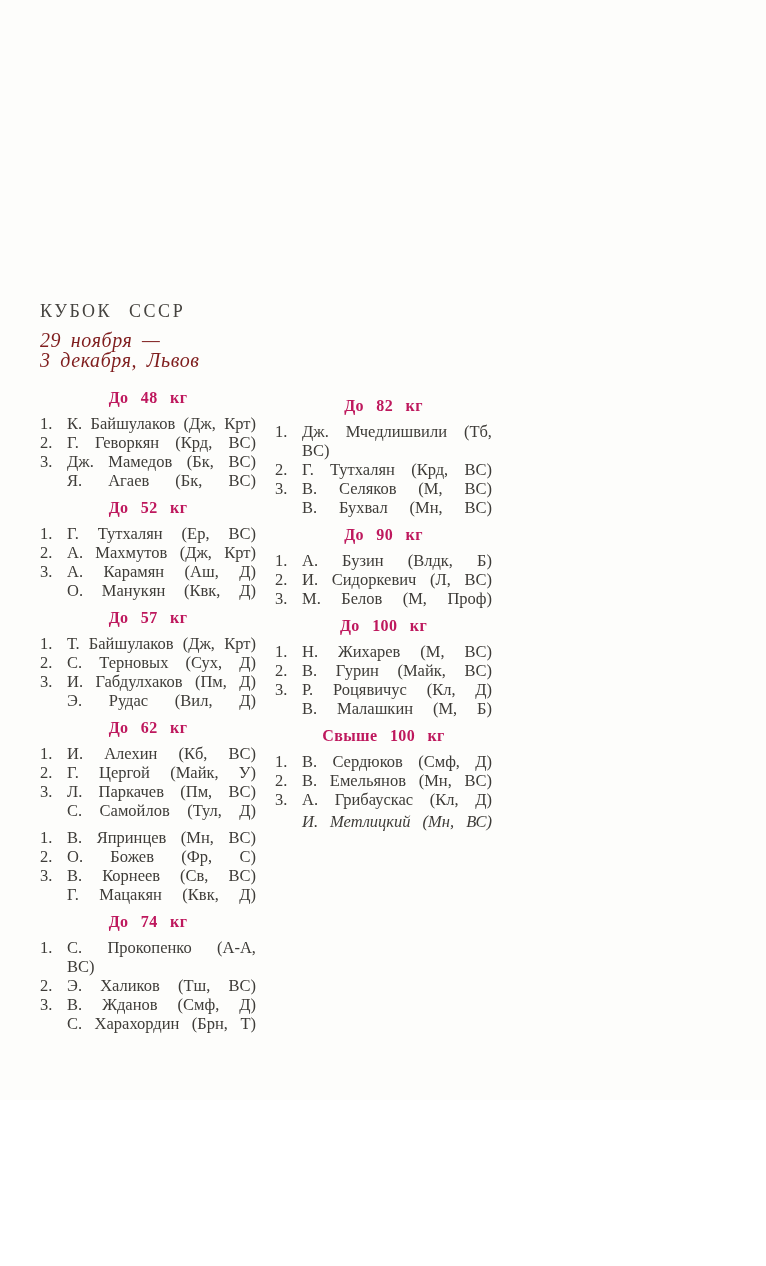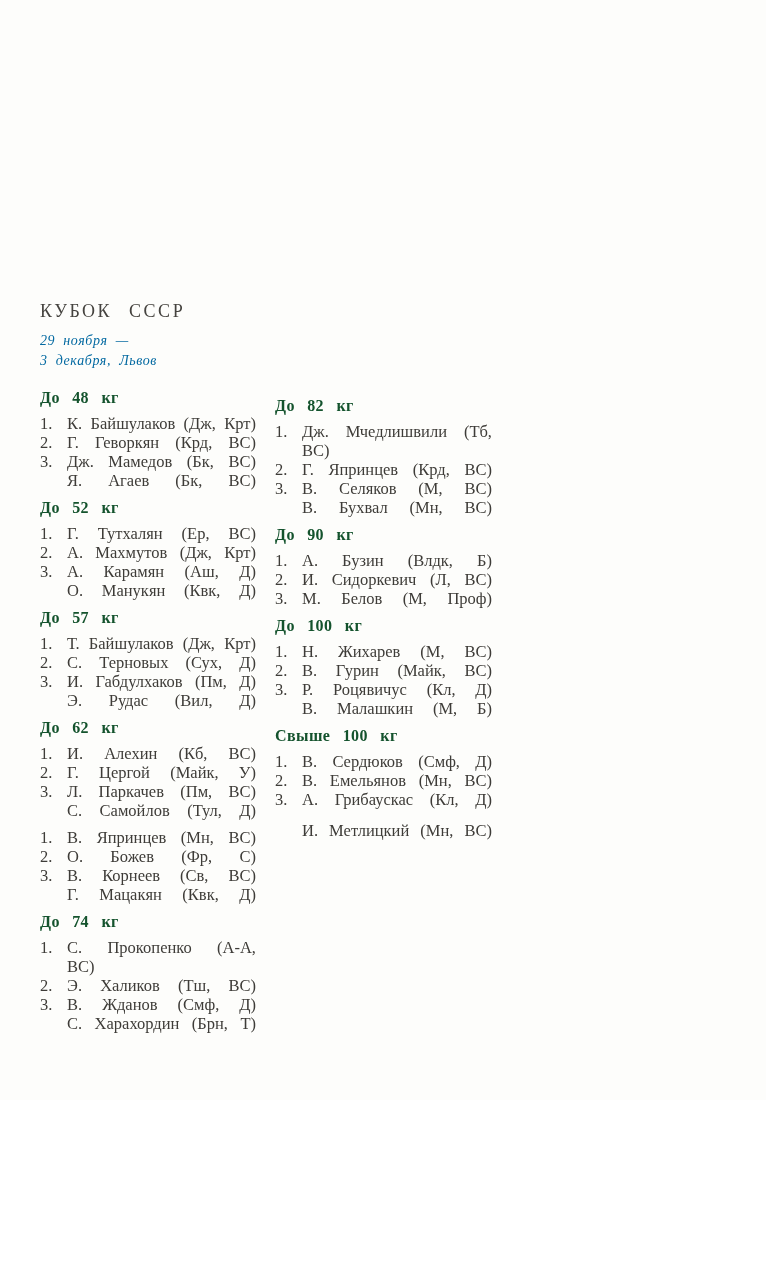--- a/index.html
+++ b/index.html
@@ -26,25 +26,25 @@
     margin: 0;
     font-size: 18px;
     font-weight: normal;
     letter-spacing: 2.5px;
     word-spacing: 10px;
     color: #45433f;
   }
   .doc-dates {
     margin: 9px 0 0 0;
     font-style: italic;
-    font-size: 14px;
+    font-size: 20px;
     line-height: 19.5px;
     letter-spacing: 0.6px;
     word-spacing: 4px;
-    color: #0369a1;
+    color: #7f1d1d;
   }
   .columns {
     position: absolute;
     left: 40px;
     top: 388px;
     display: flex;
     align-items: flex-start;
   }
   .col {
     width: 216px;
@@ -57,39 +57,41 @@
   .weight-section {
     margin-bottom: 8px;
   }
   .weight-heading {
     margin: 0 0 6px 0;
     font-size: 16px;
     line-height: 20px;
     font-weight: bold;
     letter-spacing: 0.4px;
     word-spacing: 8px;
-    color: #14532d;
+    color: #be185d;
+    text-align: center;
   }
   .entry {
     display: flex;
     font-size: 16.5px;
     line-height: 19px;
   }
   .entry-num {
     flex: none;
     width: 27px;
   }
   .entry-text {
     flex: 1;
     text-align: justify;
     text-align-last: justify;
     word-spacing: 4px;
   }
   .entry-gap {
-    margin-top: 12px;
+    margin-top: 3px;
+    font-style: italic;
   }
 </style>
 </head>
 <body>
 
 <div class="page">
 
   <div class="doc-header">
     <h1 class="doc-title">КУБОК СССР</h1>
     <p class="doc-dates">
@@ -216,21 +218,21 @@
       </div>
     <div class="col col-right" id="col-1">
         <section class="weight-section">
           <h2 class="weight-heading">До 82 кг</h2>
           <div class="entry">
             <span class="entry-num">1.</span>
             <span class="entry-text">Дж. Мчедлишвили (Тб, ВС)</span>
           </div>
           <div class="entry">
             <span class="entry-num">2.</span>
-            <span class="entry-text">Г. Япринцев (Крд, ВС)</span>
+            <span class="entry-text">Г. Тутхалян (Крд, ВС)</span>
           </div>
           <div class="entry">
             <span class="entry-num">3.</span>
             <span class="entry-text">В. Селяков (М, ВС)</span>
           </div>
           <div class="entry">
             <span class="entry-num"></span>
             <span class="entry-text">В. Бухвал (Мн, ВС)</span>
           </div>
         </section>

